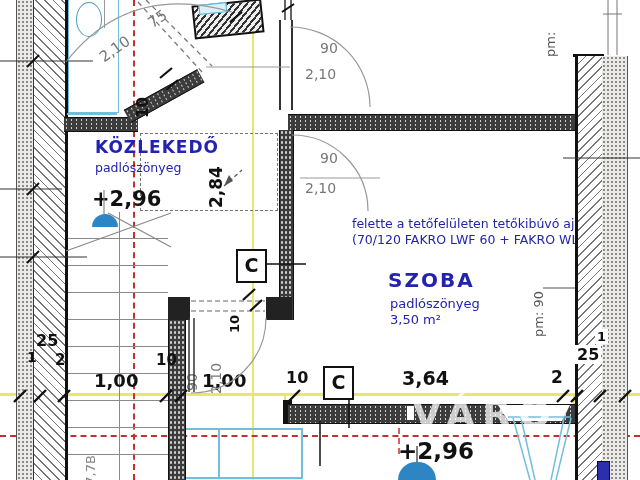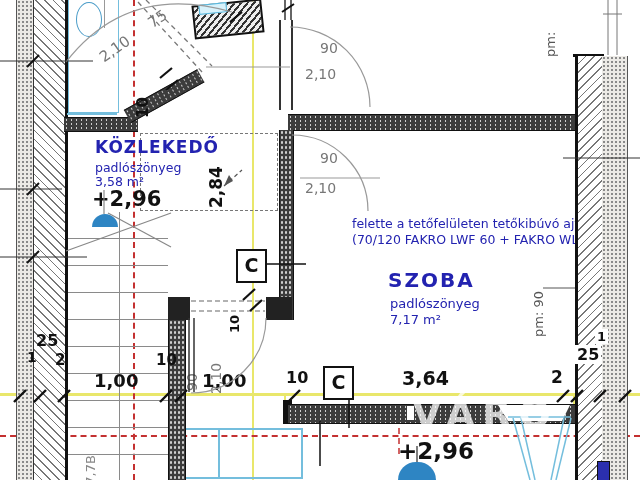--- a/index.html
+++ b/index.html
@@ -167,26 +167,25 @@
 
   <div class="abs cbox" style="left:236px;top:249px;width:27px;height:30px;">
     <span>C</span>
   </div>
   <div class="abs cbox" style="left:323px;top:366px;width:27px;height:30px;">
     <span>C</span>
   </div>
 
   <div class="abs blue bold ctr nw" style="left:95px;top:137px;width:160px;font-size:17px;letter-spacing:1px;z-index:20;">KÖZLEKEDŐ</div>
   <div class="abs blue ctr nw" style="left:95px;top:160px;width:160px;font-size:12.5px;z-index:20;">padlószönyeg</div>
-  <div class="abs blue ctr nw" style="left:95px;top:174px;width:160px;font-size:12.5px;z-index:20;">3,58 m²</div>
   <div class="abs bold ctr nw" style="left:92px;top:187px;width:110px;font-size:21px;z-index:20;">+2,96</div>
 
   <div class="abs blue bold ctr nw" style="left:388px;top:268px;width:160px;font-size:20px;letter-spacing:2px;z-index:20;">SZOBA</div>
   <div class="abs blue ctr nw" style="left:390px;top:296px;width:160px;font-size:13px;z-index:20;">padlószönyeg</div>
-  <div class="abs blue ctr nw" style="left:390px;top:312px;width:160px;font-size:13px;z-index:20;">7,17 m²</div>
+  <div class="abs blue ctr nw" style="left:390px;top:312px;width:160px;font-size:13px;z-index:20;">3,50 m²</div>
   <div class="abs bold ctr nw" style="left:398px;top:438px;width:120px;font-size:23px;z-index:20;">+2,96</div>
 
   <div class="abs blue nw" style="left:352px;top:216px;font-size:12.5px;z-index:20;">felette a tetőfelületen tetőkibúvó ajtó</div>
   <div class="abs blue nw" style="left:352px;top:232px;font-size:12.5px;z-index:20;">(70/120 FAKRO LWF 60 + FAKRO WLI 54/8</div>
 
   <div class="abs gray nw" style="left:148px;top:10px;font-size:15px;transform:rotate(-35deg);z-index:26;">75</div>
   <div class="abs gray nw" style="left:98px;top:40px;font-size:15px;transform:rotate(-35deg);z-index:26;">2,10</div>
   <div class="vtext bold" style="left:152px;top:100px;font-size:15px;z-index:26;">10</div>
 
   <div class="abs gray nw" style="left:320px;top:40px;font-size:14px;z-index:26;">90</div>

